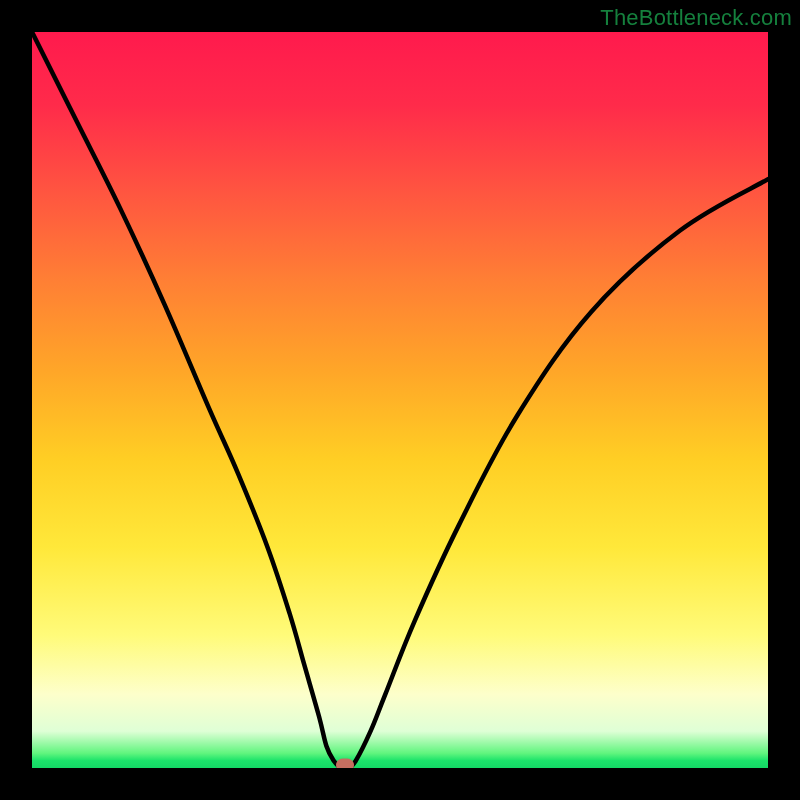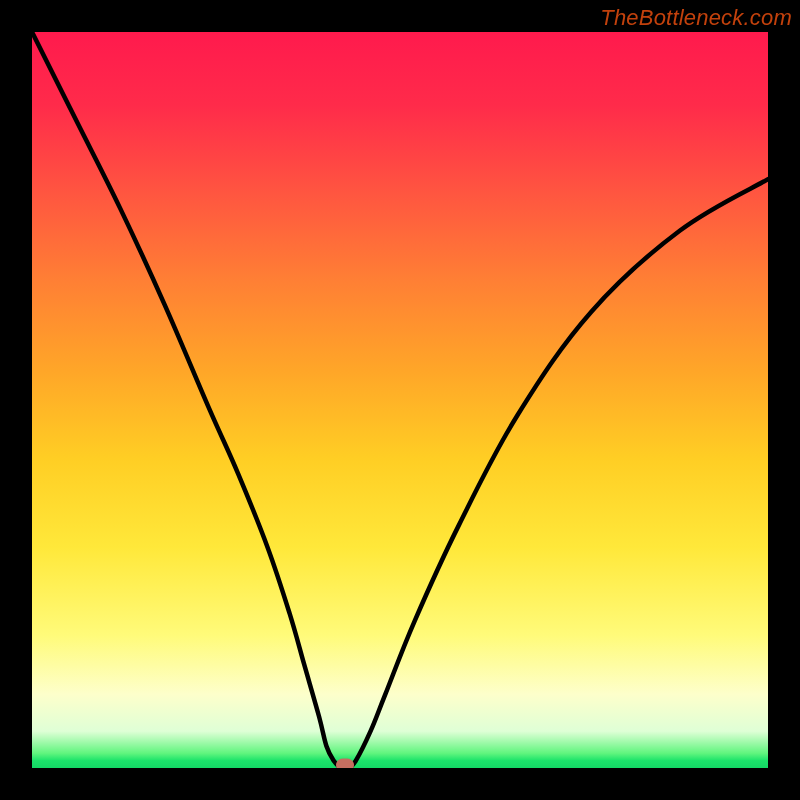--- a/index.html
+++ b/index.html
@@ -44,27 +44,26 @@
       #dfffd6 95%,
       #60f57e 98%,
       #1be36a 99%,
       #14d866 100%
     );
   }
   .watermark {
     position: absolute;
     top: 5px;
     right: 8px;
-    color: #c2410c;
+    color: #15803d;
     font-size: 22px;
     font-weight: 500;
     letter-spacing: 0.2px;
     text-align: right;
     user-select: none;
-    font-style: italic;
   }
   svg.curve {
     position: absolute;
     inset: 0;
     width: 736px;
     height: 736px;
   }
   .marker {
     position: absolute;
     width: 18px;

